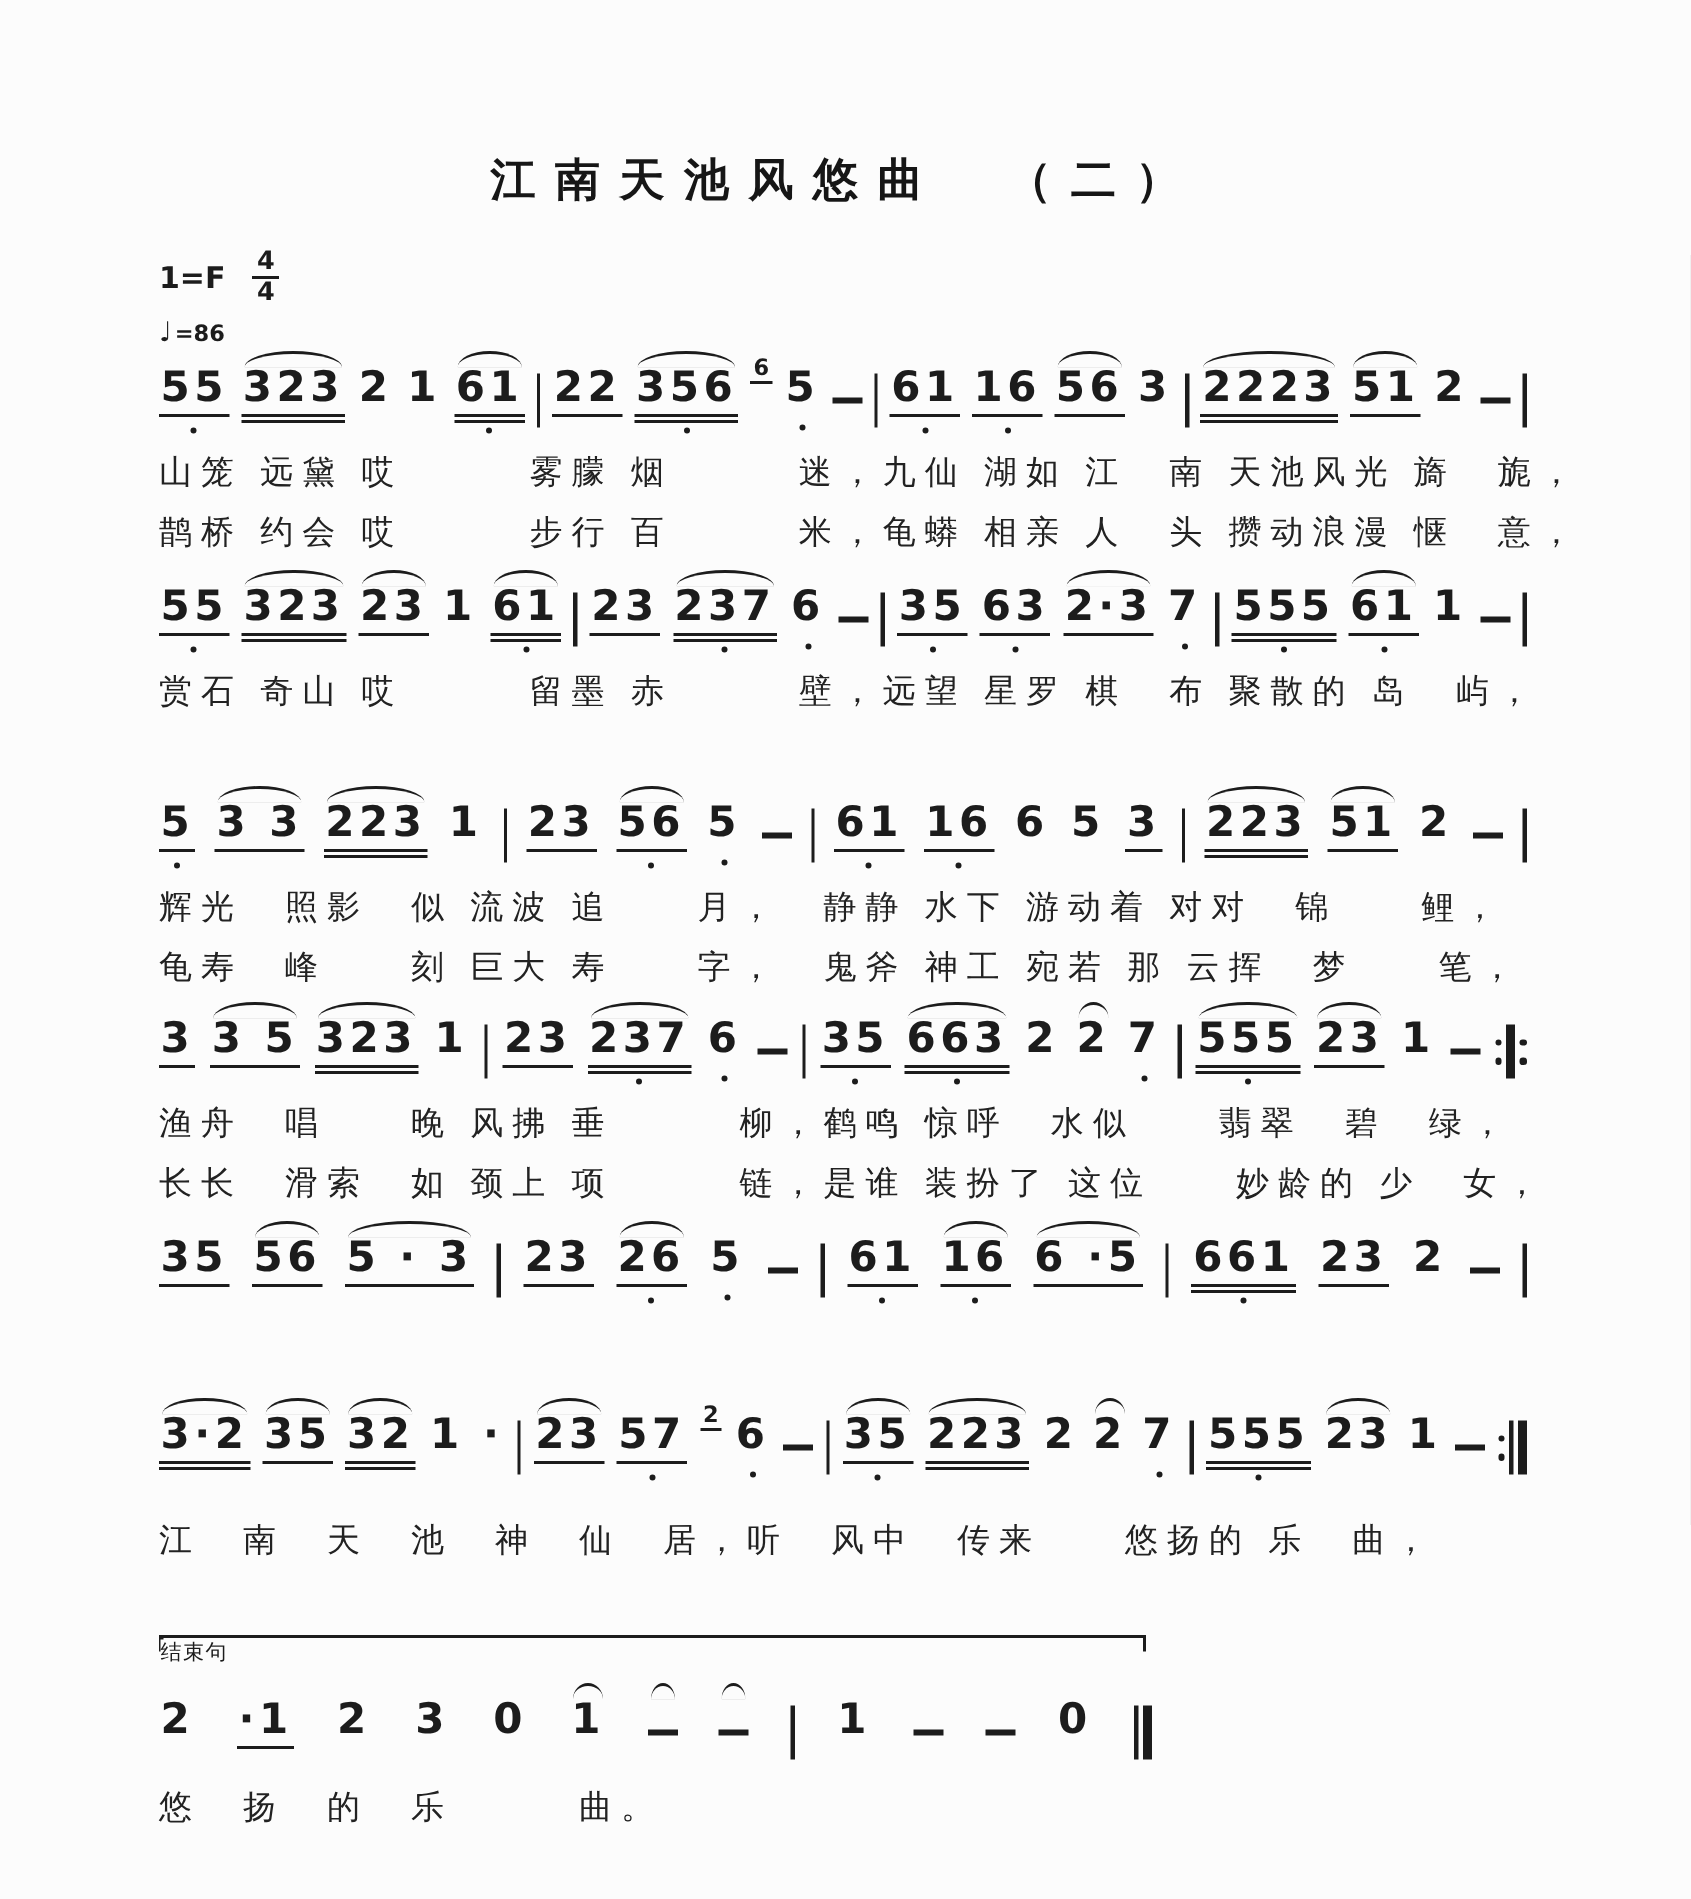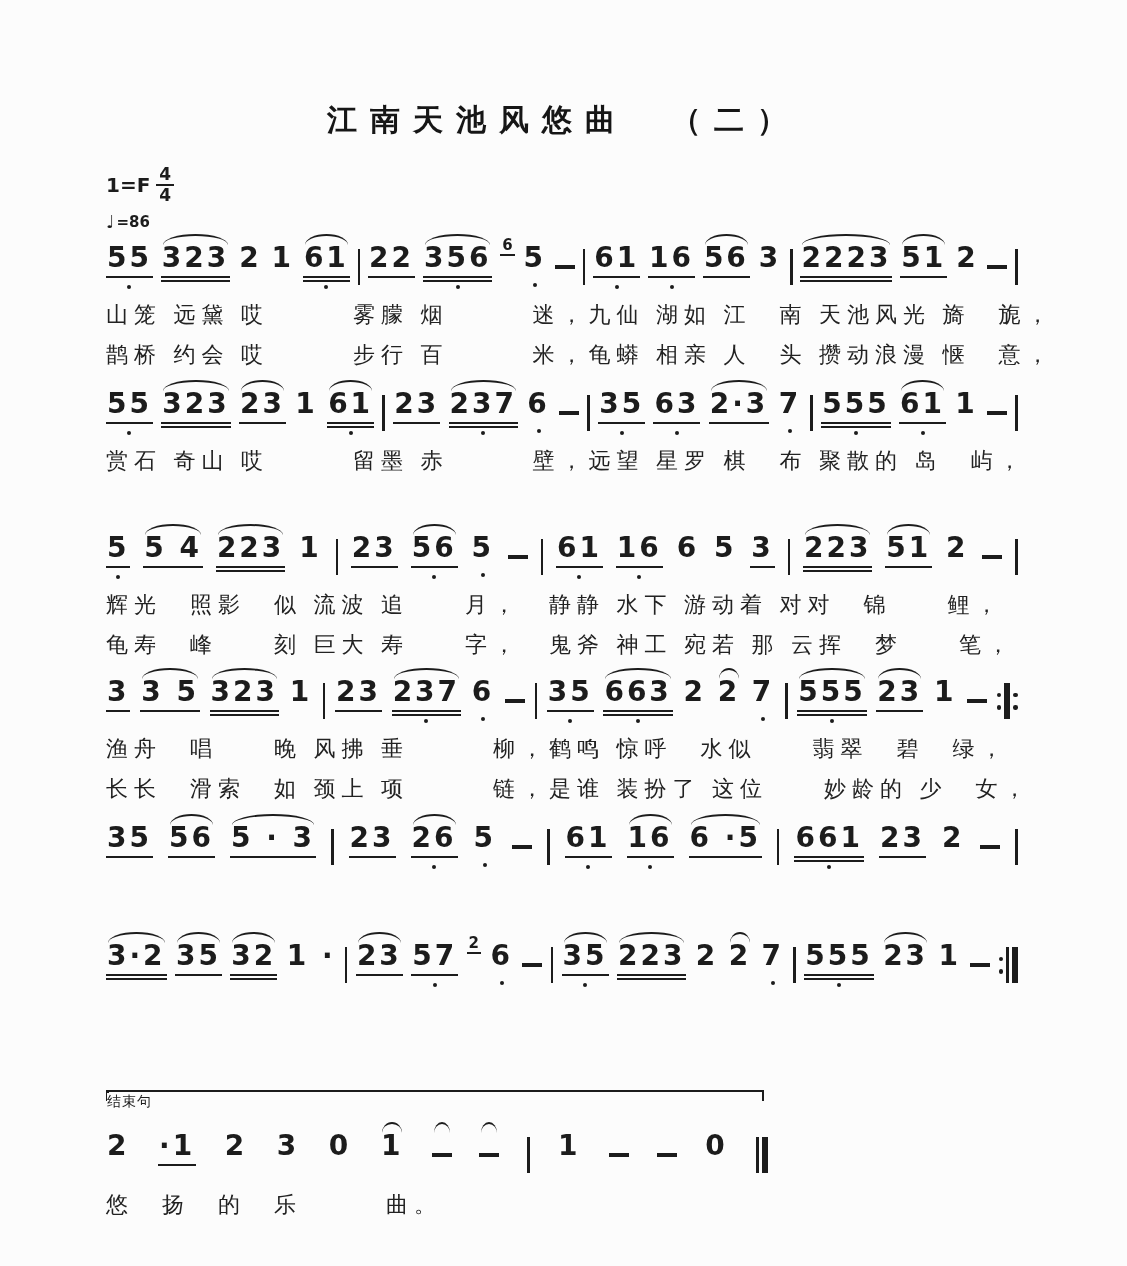--- a/index.html
+++ b/index.html
@@ -7,21 +7,21 @@
     position:relative;width:1127px;height:1266px;margin:0 auto;
     background:#fcfcfc;color:#1c1c1c;overflow:hidden;
     font-family:"Liberation Serif", serif;
   }
   .title{
     position:absolute;left:0;right:0;top:100px;margin:0;text-align:center;
     font-size:30px;font-weight:bold;letter-spacing:13px;color:#161616;
     font-family:"Liberation Serif", serif;
   }
   .keyblock{position:absolute;left:106px;top:166px;}
-  .keyrow{display:flex;align-items:center;gap:6px;font-family:"DejaVu Sans",sans-serif;font-weight:bold;font-size:20px;}
+  .keyrow{display:flex;align-items:center;gap:18px;font-family:"DejaVu Sans",sans-serif;font-weight:bold;font-size:20px;}
   .ts{display:inline-flex;flex-direction:column;align-items:center;line-height:1;font-size:17px;}
   .ts b{padding:0 3px;}
   .ts b:first-child{border-bottom:2px solid #1c1c1c;padding-bottom:1px;margin-bottom:1px;}
   .temporow{margin-top:7px;font-family:"DejaVu Sans",sans-serif;font-weight:bold;font-size:15px;display:flex;align-items:center;gap:2px;}
   .notechar{font-size:18px;}
 
   .system,.ending{position:absolute;left:106px;width:912px;}
   .noteline{display:flex;justify-content:space-between;align-items:flex-start;height:58px;}
   .tok{position:relative;display:flex;flex-direction:column;align-items:center;padding-top:12px;}
   .num{
@@ -247,21 +247,21 @@
       <div class="lyric">赏石 奇山 哎　　　留墨 赤　　　壁，远望 星罗 棋　布 聚散的 岛　屿，</div>
     </section>
   <section class="system sys3" style="top:522px">
       <div class="noteline">
         <span class="tok">
           <span class="num u1">5</span>
           <i class="ldot"></i>
         </span>
         <span class="tok">
           <i class="arc"></i>
-          <span class="num u1">5 4</span>
+          <span class="num u1">3 3</span>
         </span>
         <span class="tok">
           <i class="arc"></i>
           <span class="num u2">223</span>
         </span>
         <span class="tok">
           <span class="num">1</span>
         </span>
         <span class="barline">
           <i class="thin"></i>
@@ -561,20 +561,21 @@
         </span>
         <span class="barline">
           <span class="dots">
             <i></i>
             <i></i>
           </span>
           <i class="thin"></i>
           <i class="thick"></i>
         </span>
       </div>
+      <div class="lyric">江　南　天　池　神　仙　居，听　风中　传来　　悠扬的 乐　曲，</div>
     </section>
 
   <section class="ending">
     <div class="endbracket">
       <span class="endlabel">结束句</span>
     </div>
     <div class="noteline">
         <span class="tok">
           <span class="num">2</span>
         </span>

